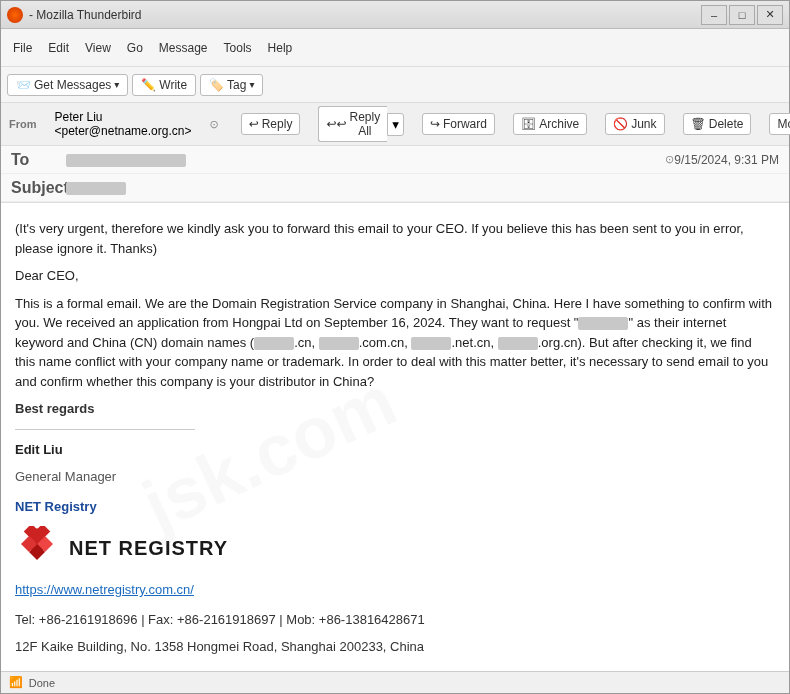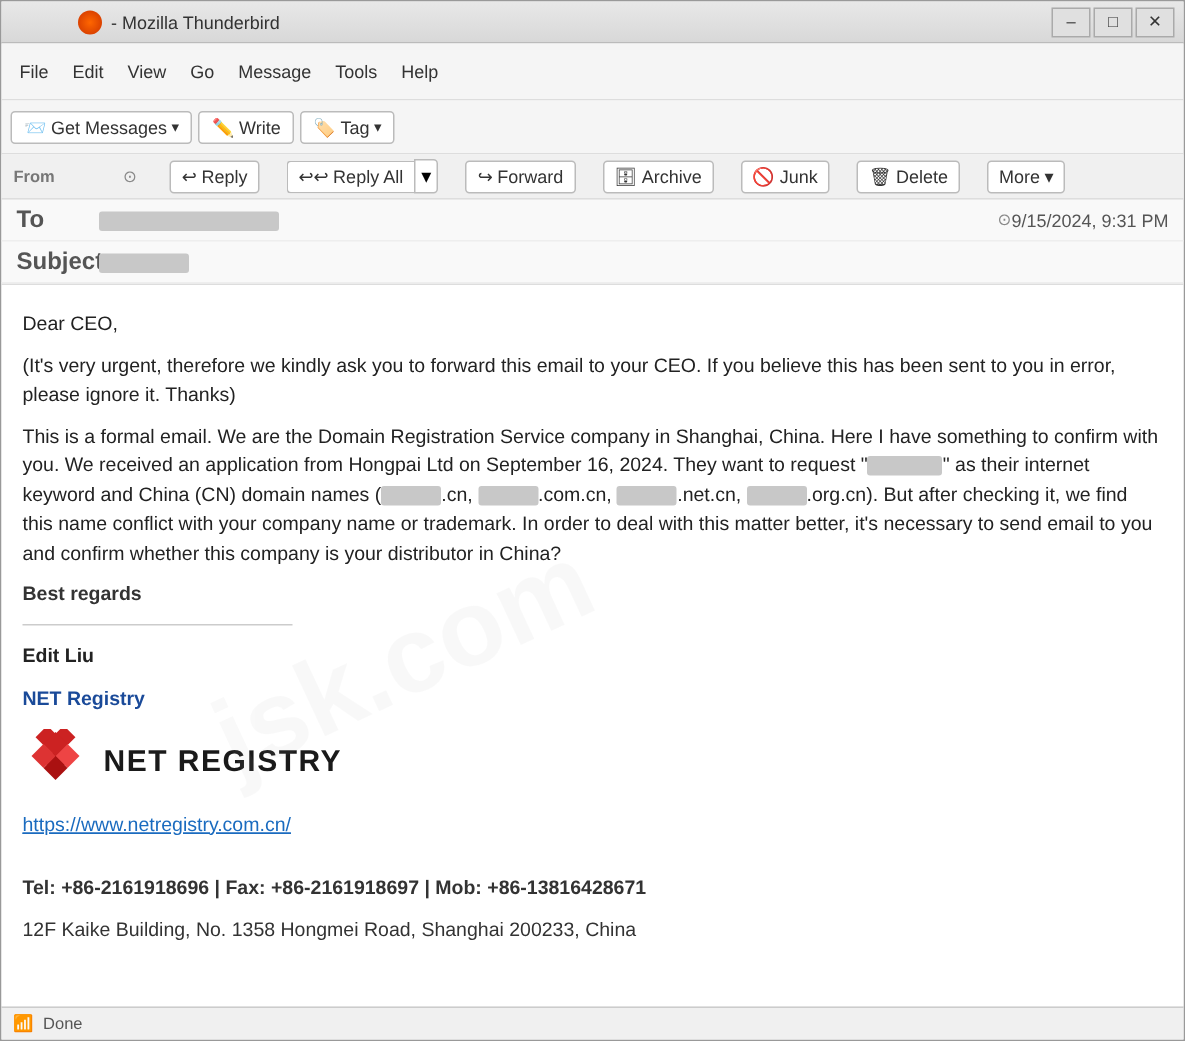--- a/index.html
+++ b/index.html
@@ -1,21 +1,21 @@
 <!DOCTYPE html>
 <html><head>
   <meta charset="utf-8">
   <style>
     * { box-sizing: border-box; margin: 0; padding: 0; }
     body { font-family: 'Segoe UI', Arial, sans-serif; font-size: 13px; background: #f0f0f0; width: 790px; height: 694px; overflow: hidden; }
 
     
     .window { width: 790px; height: 694px; background: #fff; border: 1px solid #999; display: flex; flex-direction: column; }
     .title-bar { background: linear-gradient(to bottom, #e8e8e8, #d8d8d8); height: 28px; display: flex; align-items: center; justify-content: space-between; padding: 0 6px; border-bottom: 1px solid #bbb; }
-    .title-bar-left { display: flex; align-items: center; gap: 6px; margin-left: 45px; }
+    .title-bar-left { display: flex; align-items: center; gap: 6px; }
     .title-text { font-size: 12px; color: #333; }
     .window-controls { display: flex; gap: 2px; }
     .win-btn { width: 26px; height: 20px; background: #e0e0e0; border: 1px solid #aaa; font-size: 11px; cursor: pointer; display: flex; align-items: center; justify-content: center; color: #333; }
 
     
     .menu-bar { background: #f5f5f5; height: 38px; display: flex; align-items: center; border-bottom: 1px solid #ddd; padding: 4px 4px; }
     .menu-item { padding: 2px 8px; font-size: 12px; color: #333; cursor: pointer; }
 
     
     .toolbar { background: #f5f5f5; height: 36px; display: flex; align-items: center; border-bottom: 1px solid #ddd; padding: 0 6px; gap: 4px; }
@@ -41,21 +41,21 @@
     .redacted { display: inline-block; background: #c8c8c8; border-radius: 2px; height: 13px; vertical-align: middle; }
     .email-body p { margin-bottom: 8px; }
     .best-regards { font-weight: bold; color: #333; }
     .divider { border: none; border-top: 1px solid #ccc; margin: 10px 0; width: 180px; }
     .sender-name { font-weight: bold; margin-top: 8px; }
     .sender-title { color: #555; }
     .company-name { font-weight: bold; color: #1a4a99; margin-top: 10px; }
     .logo-area { display: flex; align-items: center; gap: 10px; margin: 10px 0; }
     .logo-company { font-size: 20px; font-weight: bold; color: #1a1a1a; letter-spacing: 1px; }
     .website-link { color: #1a6bbf; text-decoration: underline; margin: 6px 0; font-size: 13px; }
-    .contact-info { margin-top: 23px; color: #333; font-size: 13px; font-weight: bold; }
+    .contact-info { margin-top: 10px; color: #333; font-size: 13px; }
     .address { margin-top: 6px; color: #333; font-size: 13px; }
 
     
     .status-bar { background: #f0f0f0; border-top: 1px solid #ccc; height: 22px; display: flex; align-items: center; padding: 0 8px; font-size: 11px; color: #555; }
 
     
     .tb-icon { width: 16px; height: 16px; background: radial-gradient(circle, #ff6600, #cc3300); border-radius: 50%; display: inline-block; }
 
     
     .net-registry-logo svg { width: 44px; height: 44px; }
@@ -101,20 +101,21 @@
       <span>🏷️</span>
       <span>Tag</span>
       <span class="arrow">▾</span>
     </button>
   </div>
 
   <div class="email-header">
 
     <div class="action-bar">
       <span style="font-size:11px;color:#777;font-weight:600;width:55px;">From</span>
+      <span style="flex:1;font-size:12px;">Peter Liu &lt;peter@netname.org.cn&gt;</span>
       <span style="font-size:11px;color:#888;margin-right:4px;">⊙</span>
 
       <button class="action-btn">
         <span>↩</span>
         <span>Reply</span>
       </button>
 
       <div class="action-btn-group">
         <button class="action-btn main">
           <span>↩↩</span>
@@ -165,29 +166,30 @@
       </span>
     </div>
   </div>
 
   <div class="email-body">
 
     <div style="position:relative;">
 
       <div style="position:absolute;pointer-events:none;opacity:0.07;font-size:72px;font-weight:bold;color:#aaa;transform:rotate(-25deg);top:180px;left:120px;z-index:1;font-family:Arial;">jsk.com</div>
 
+      <p>(It's very urgent, therefore we kindly ask you to forward this email to your CEO. If you believe this has been sent to you in error, please ignore it. Thanks)</p>
       <p>Dear CEO,</p>
-      <p>(It's very urgent, therefore we kindly ask you to forward this email to your CEO. If you believe this has been sent to you in error, please ignore it. Thanks)</p>
       <p>
         This is a formal email. We are the Domain Registration Service company in Shanghai, China. Here I have something to confirm with you. We received an application from Hongpai Ltd on September 16, 2024. They want to request "<span class="redacted" style="width:50px;"></span>" as their internet keyword and China (CN) domain names (<span class="redacted" style="width:40px;"></span>.cn, <span class="redacted" style="width:40px;"></span>.com.cn, <span class="redacted" style="width:40px;"></span>.net.cn, <span class="redacted" style="width:40px;"></span>.org.cn). But after checking it, we find this name conflict with your company name or trademark. In order to deal with this matter better, it's necessary to send email to you and confirm whether this company is your distributor in China?
       </p>
 
       <p class="best-regards">Best regards</p>
       <hr class="divider">
       <p class="sender-name">Edit Liu</p>
+      <p class="sender-title">General Manager</p>
       <p class="company-name">NET Registry</p>
 
       <div class="logo-area net-registry-logo">
         <svg viewBox="0 0 44 44" width="44" height="44">
 
           <rect x="11" y="0" width="11" height="11" fill="#cc2222" transform="rotate(45 16.5 5.5)"></rect>
           <rect x="22" y="0" width="11" height="11" fill="#cc2222" transform="rotate(45 27.5 5.5)"></rect>
           <rect x="11" y="11" width="11" height="11" fill="#dd4444" transform="rotate(45 16.5 16.5)"></rect>
           <rect x="22" y="11" width="11" height="11" fill="#991111" transform="rotate(45 27.5 16.5)"></rect>
 

